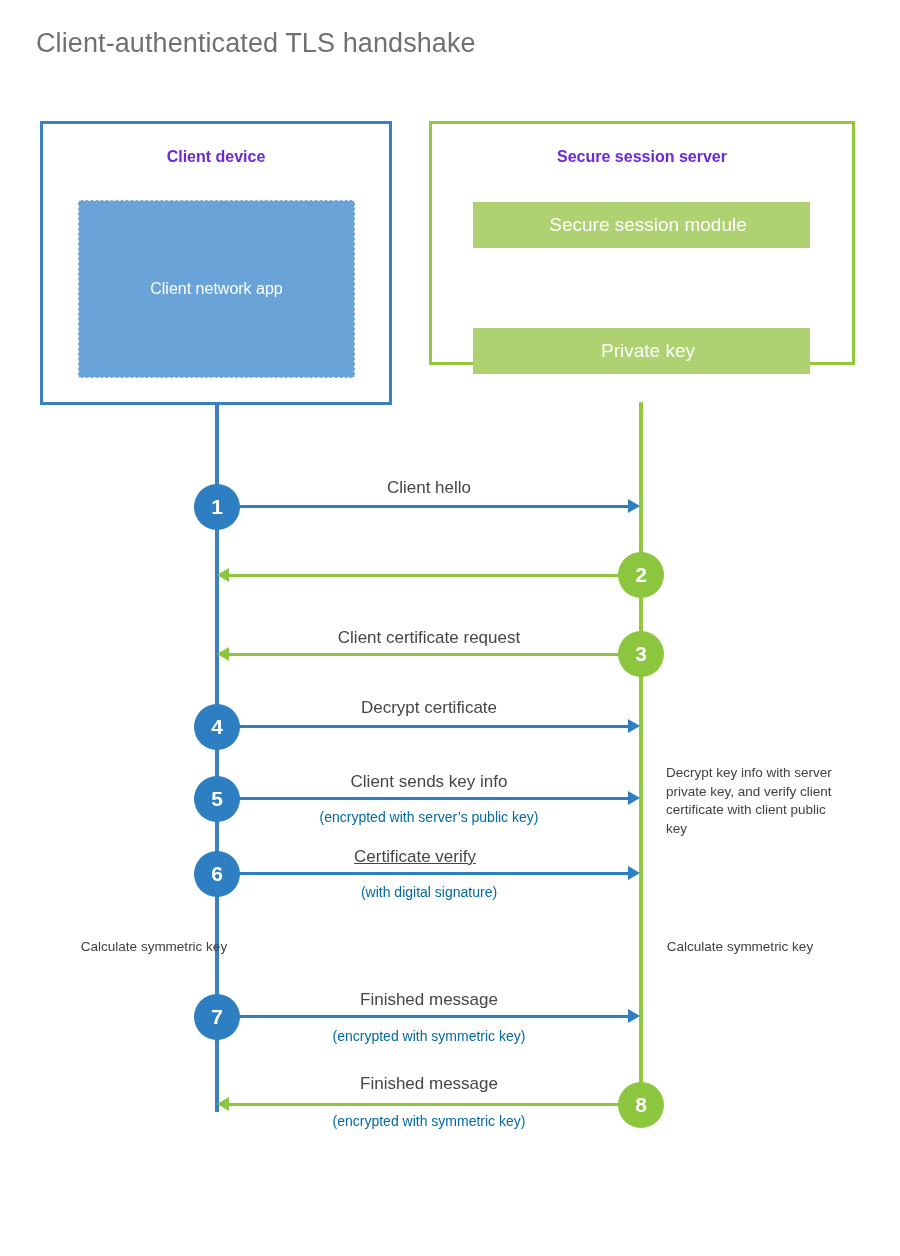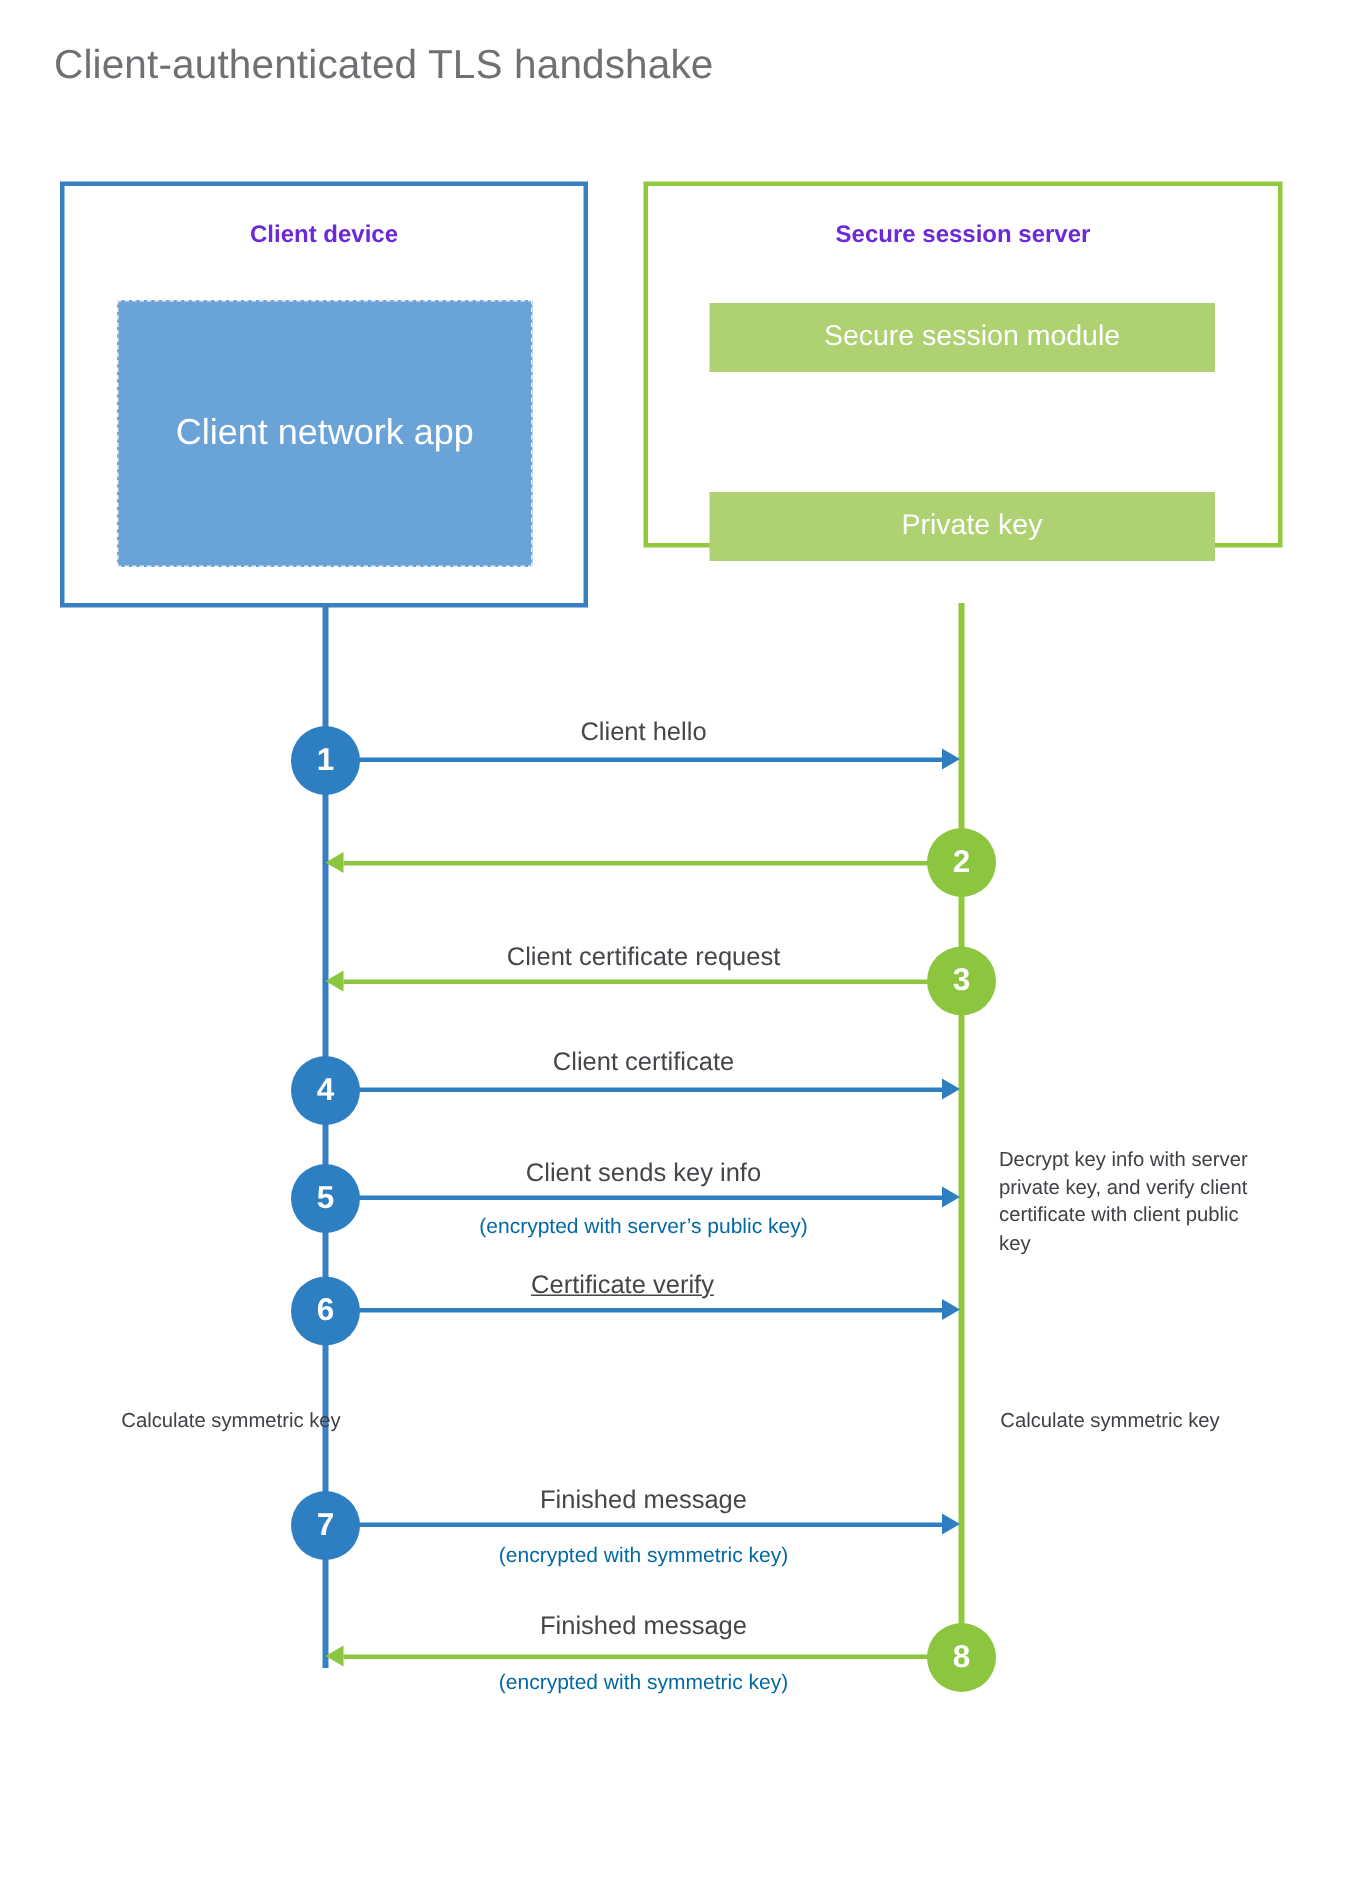--- a/index.html
+++ b/index.html
@@ -61,21 +61,21 @@
   .client-app {
     position: absolute;
     left: 35px;
     top: 76px;
     width: 277px;
     height: 178px;
     box-sizing: border-box;
     background: #69a3d8;
     border: 1px dashed #e8eef4;
     color: #ffffff;
-    font-size: 24px;
+    font-size: 16px;
     display: flex;
     align-items: center;
     justify-content: center;
     text-align: center;
     line-height: 1.3;
   }
 
   .server-bar {
     position: absolute;
     left: 41px;
@@ -196,34 +196,35 @@
 
   <div class="arrow-line green" style="left:229px; top:574px; width:412px;"></div>
   <div class="arrow-head left green" style="left:217px; top:568px;"></div>
   <div class="step-circle server" style="top:552px;">2</div>
 
   <div class="msg-label" style="left:217px; top:628px; width:424px;">Client certificate request</div>
   <div class="arrow-line green" style="left:229px; top:653px; width:412px;"></div>
   <div class="arrow-head left green" style="left:217px; top:647px;"></div>
   <div class="step-circle server" style="top:631px;">3</div>
 
-  <div class="msg-label" style="left:217px; top:698px; width:424px;">Client certificate</div>
+  <div class="msg-label" style="left:217px; top:698px; width:424px;">Decrypt certificate</div>
   <div class="arrow-line blue" style="left:217px; top:725px; width:411px;"></div>
   <div class="arrow-head right blue" style="left:628px; top:719px;"></div>
   <div class="step-circle client" style="top:704px;">4</div>
 
   <div class="msg-label" style="left:217px; top:772px; width:424px;">Client sends key info</div>
   <div class="arrow-line blue" style="left:217px; top:797px; width:411px;"></div>
   <div class="arrow-head right blue" style="left:628px; top:791px;"></div>
   <div class="msg-sub" style="left:217px; top:809px; width:424px;">(encrypted with server’s public key)</div>
   <div class="step-circle client" style="top:776px;">5</div>
 
   <div class="msg-label" style="left:203px; top:847px; width:424px;text-decoration:underline;">Certificate verify</div>
   <div class="arrow-line blue" style="left:217px; top:872px; width:411px;"></div>
   <div class="arrow-head right blue" style="left:628px; top:866px;"></div>
+  <div class="msg-sub" style="left:217px; top:884px; width:424px;">(with digital signature)</div>
   <div class="step-circle client" style="top:851px;">6</div>
 
   <div class="msg-label" style="left:217px; top:990px; width:424px;">Finished message</div>
   <div class="arrow-line blue" style="left:217px; top:1015px; width:411px;"></div>
   <div class="arrow-head right blue" style="left:628px; top:1009px;"></div>
   <div class="msg-sub" style="left:217px; top:1028px; width:424px;">(encrypted with symmetric key)</div>
   <div class="step-circle client" style="top:994px;">7</div>
 
   <div class="msg-label" style="left:217px; top:1074px; width:424px;">Finished message</div>
   <div class="arrow-line green" style="left:229px; top:1103px; width:412px;"></div>

